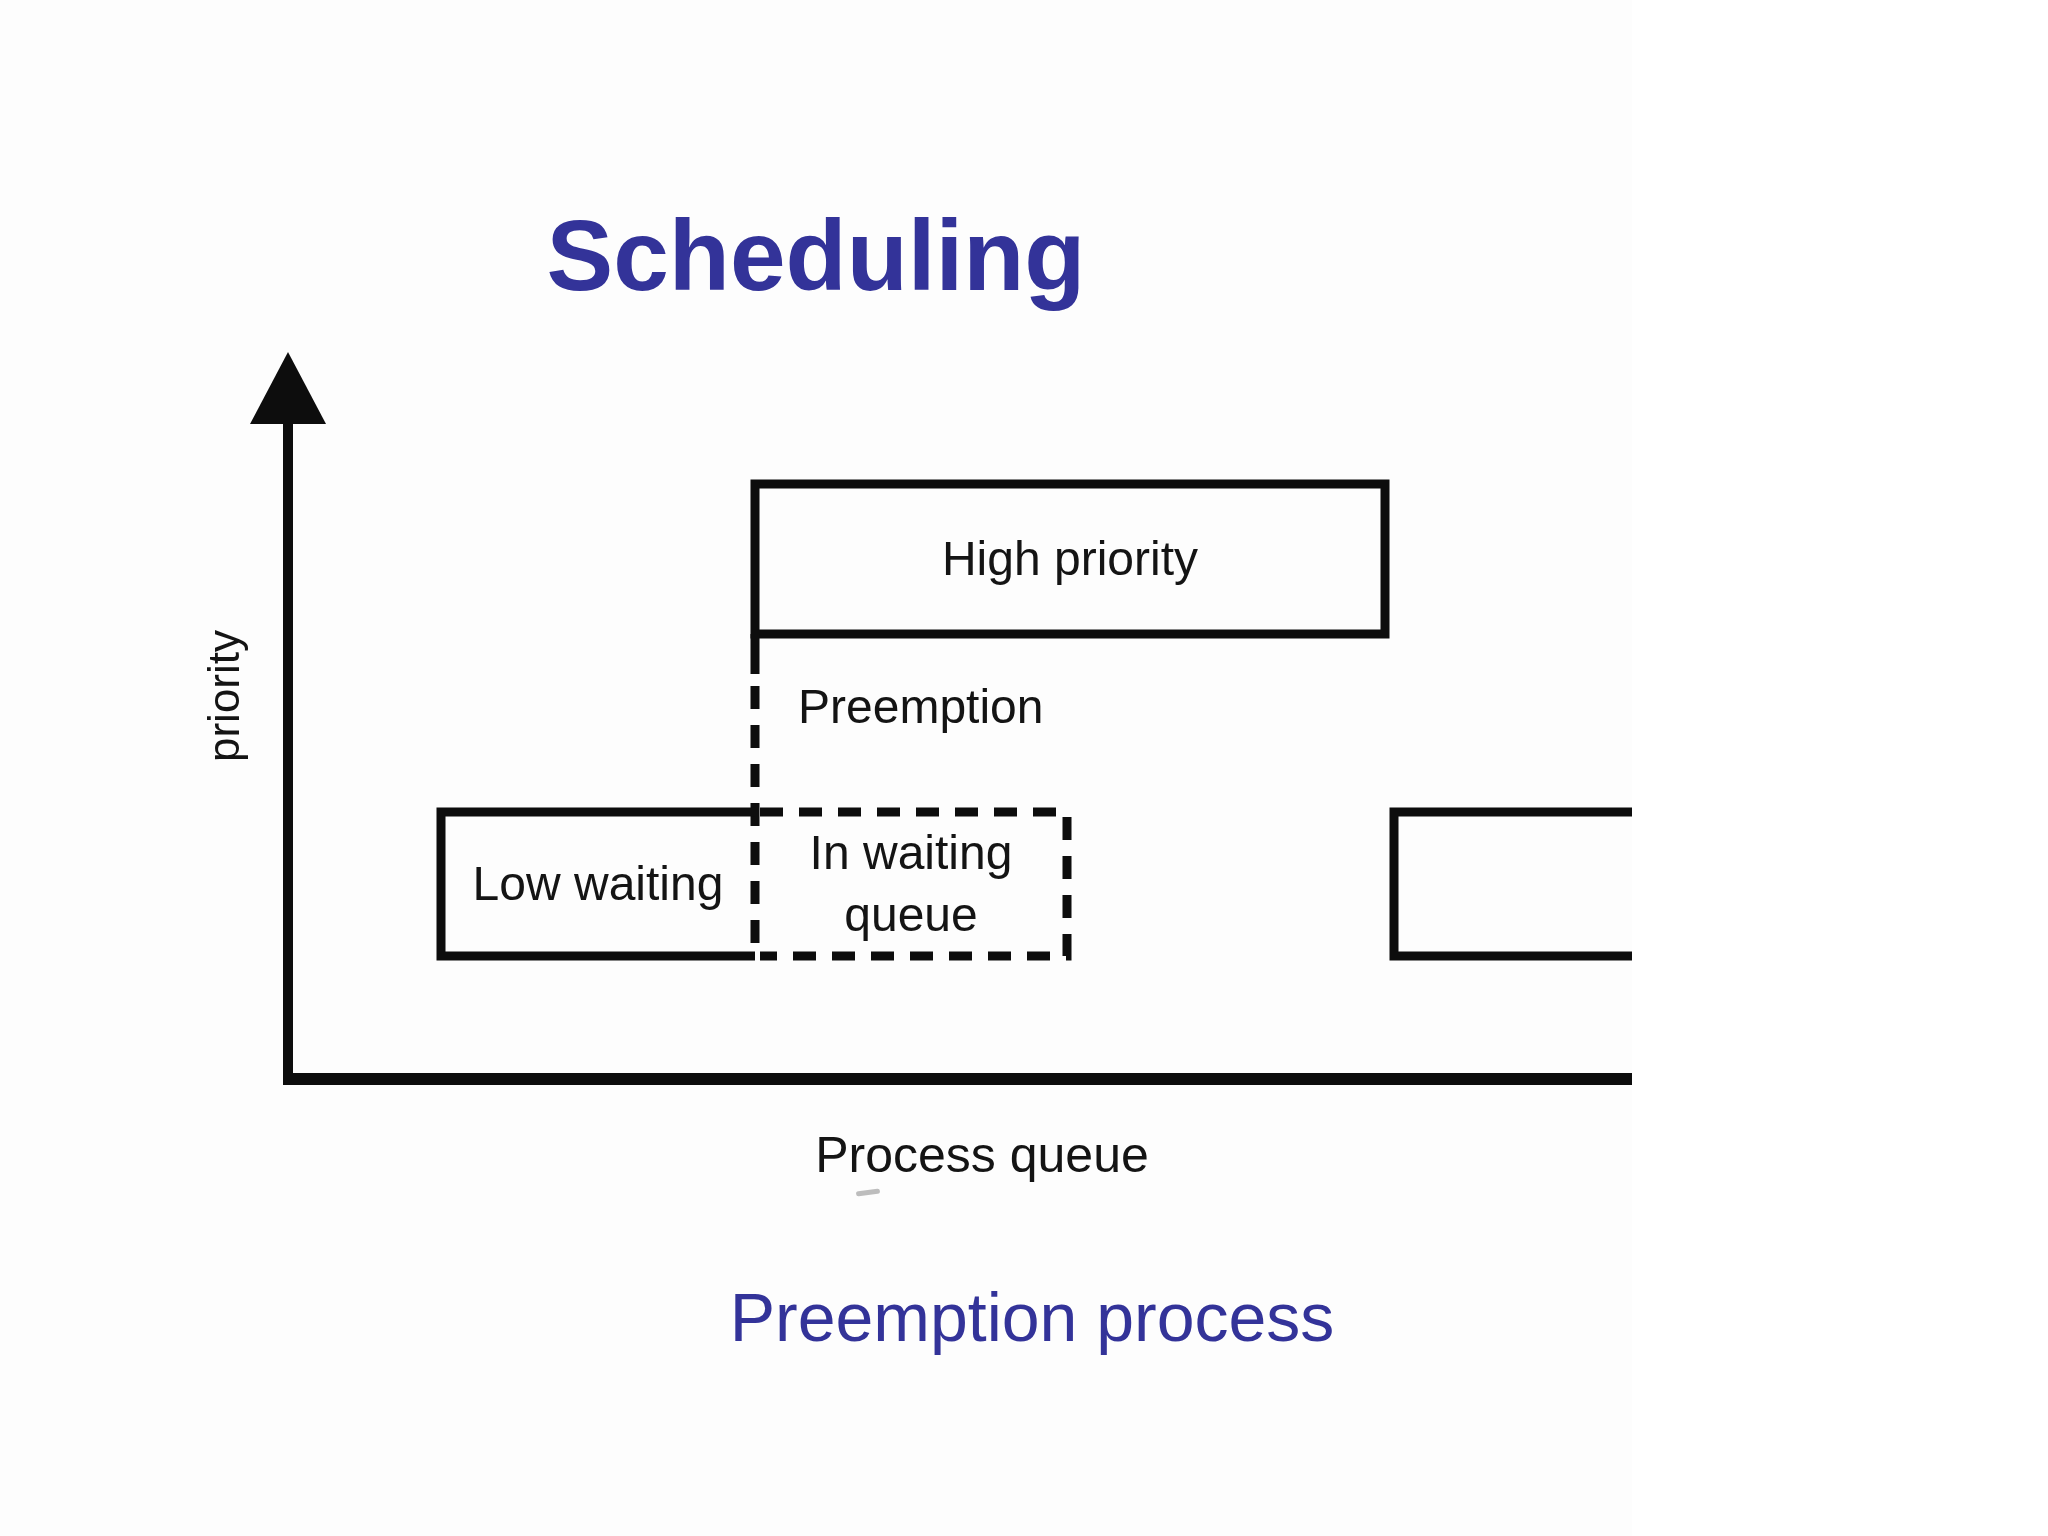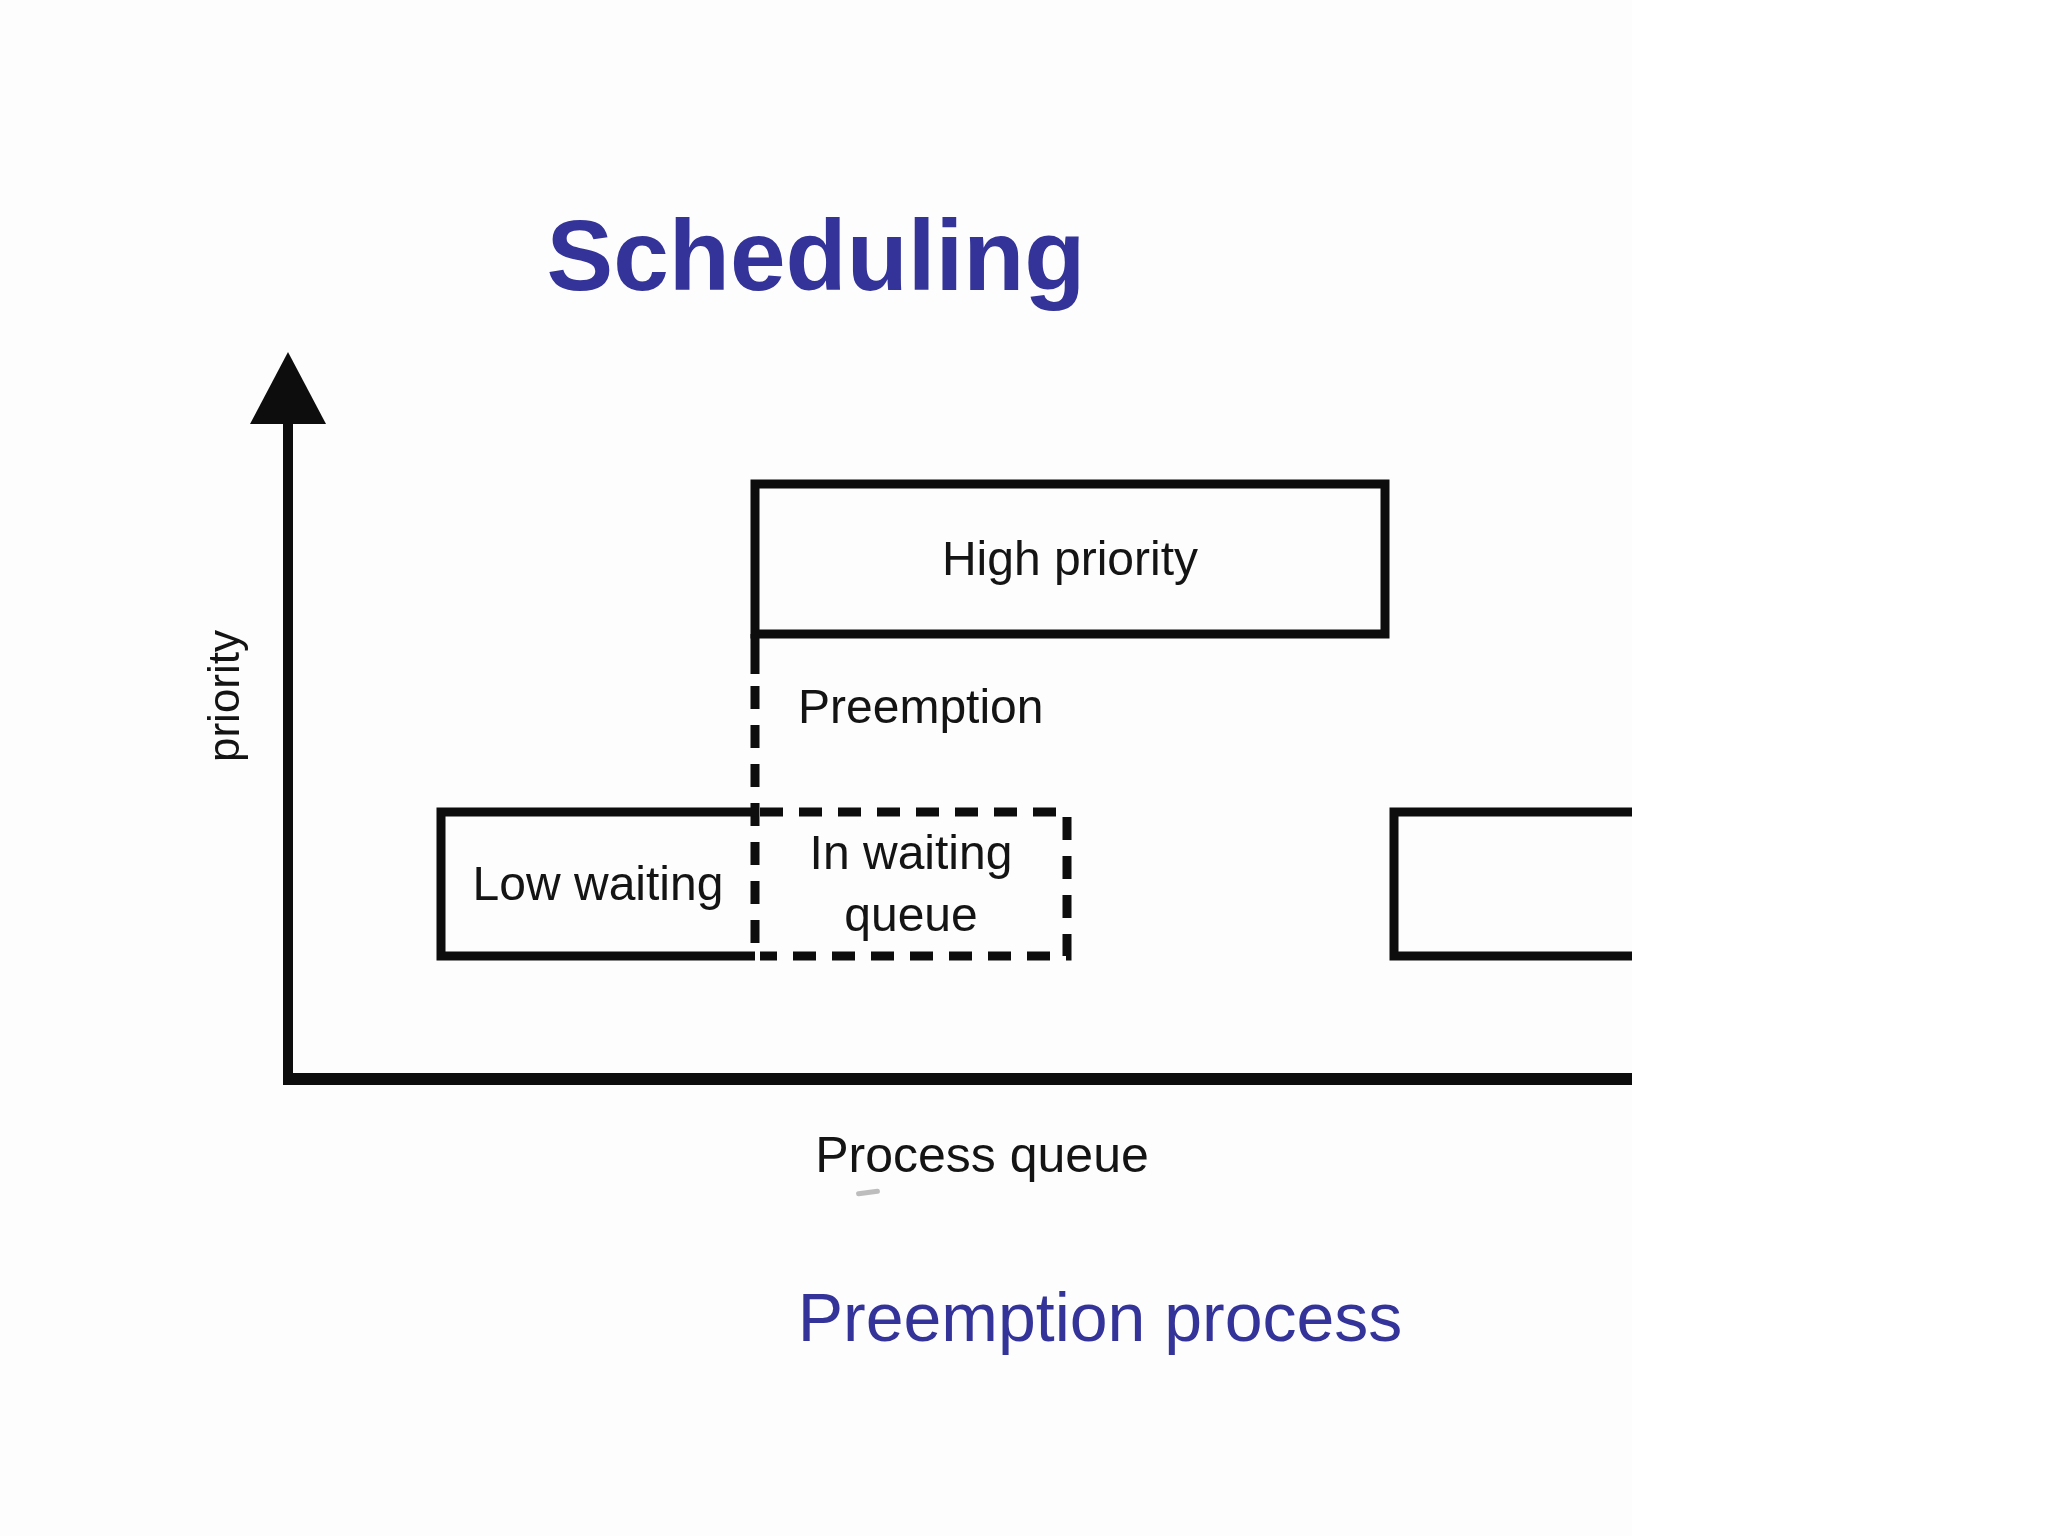--- a/index.html
+++ b/index.html
@@ -55,21 +55,21 @@
     color: #141414;
   }
   .artifact-tick {
     left: 856px; top: 1190px;
     width: 24px; height: 5px;
     background: #bdbdbd;
     border-radius: 3px;
     transform: rotate(-7deg);
   }
   .slide-caption {
-    left: 1100px; top: 1278px;
+    left: 1032px; top: 1278px;
     transform: translateX(-50%);
     font-size: 68px;
     white-space: nowrap;
     color: #333399;
   }
   .page-number {
     left: 1878px; top: 1458px;
     font-size: 46px;
     color: #111111;
     margin-top: 36px;

